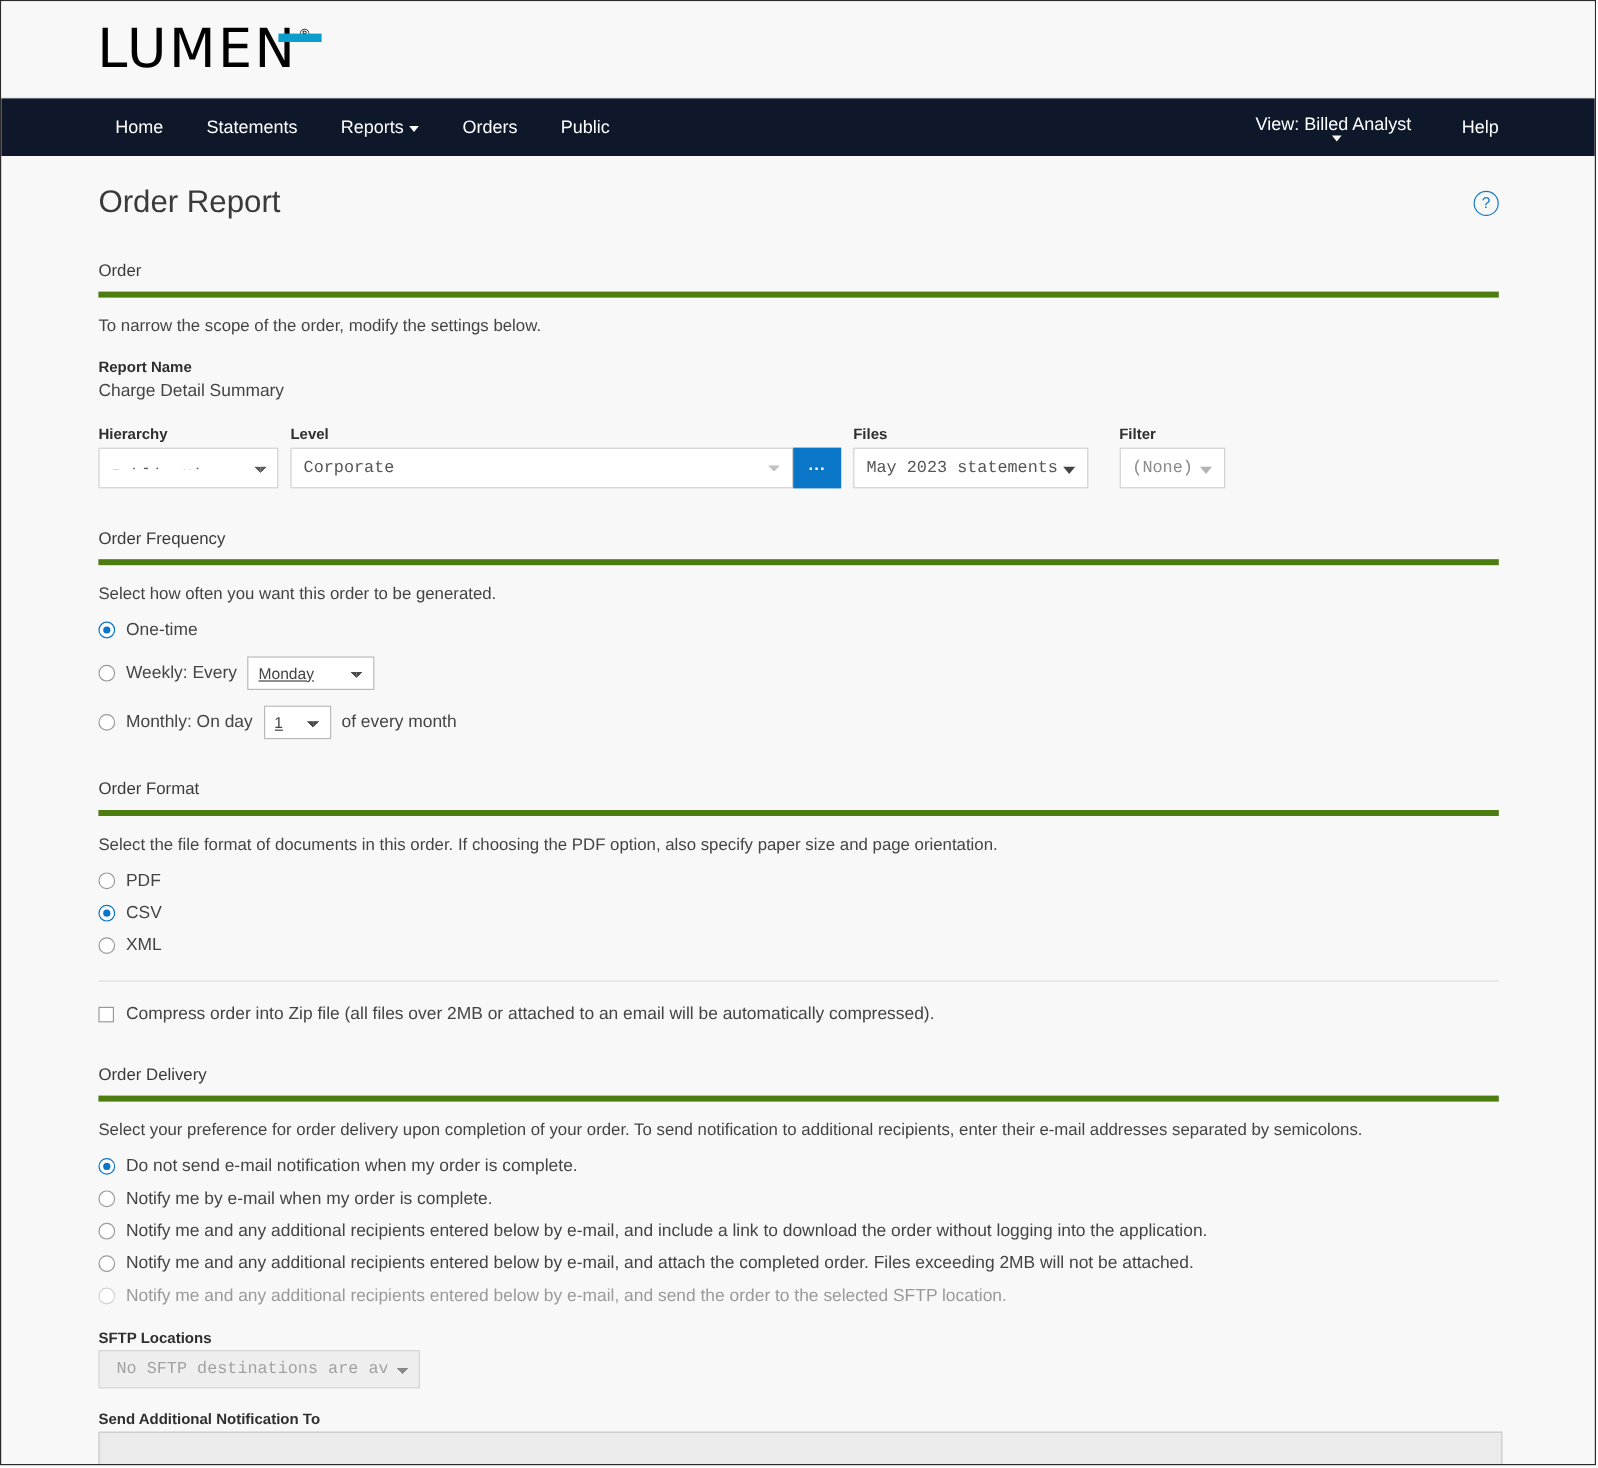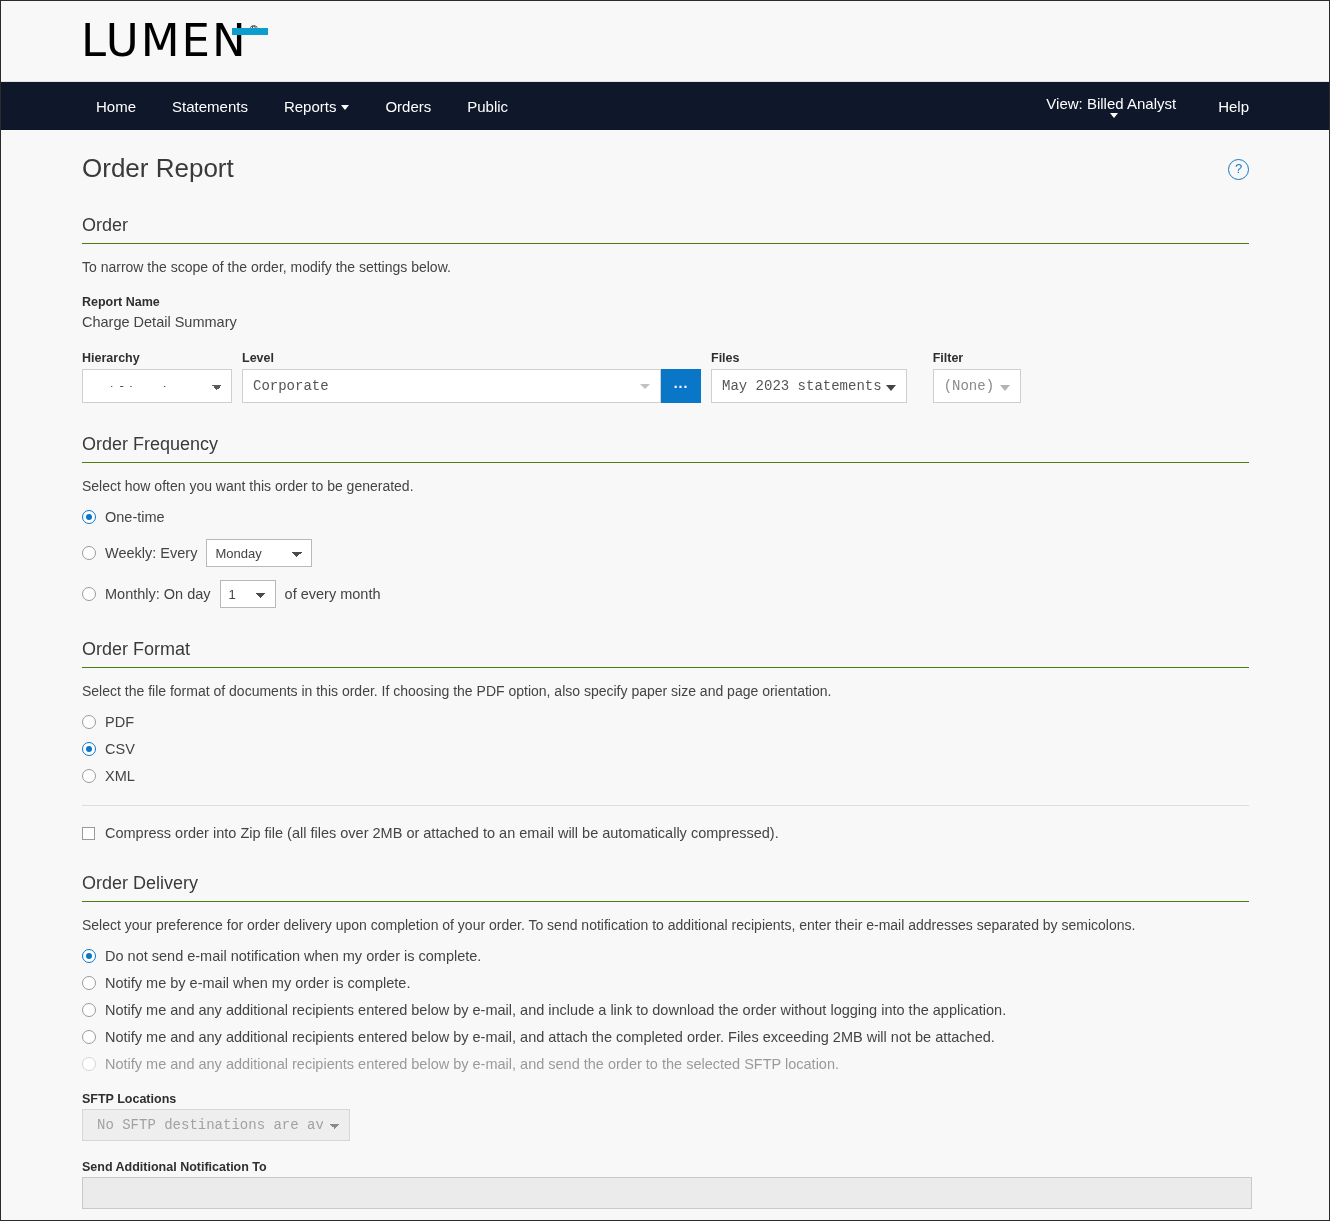--- a/index.html
+++ b/index.html
@@ -122,26 +122,26 @@
     border-radius: 50%;
     color: #1279c6;
     font-size: 13px;
     line-height: 18px;
     text-align: center;
     cursor: pointer;
     margin-top: 7px;
     font-family: "Liberation Sans", sans-serif;
   }
   h2.section-title {
-    font-size: 18px;
+    font-size: 14px;
     font-weight: 400;
     color: #3a3a3a;
     margin: 30px 0 0 0;
     padding-bottom: 7px;
-    border-bottom: 1px solid #4d7c0f;
+    border-bottom: 5px solid #4d7c0f;
     line-height: 22px;
   }
   .section-desc {
     font-size: 14px;
     color: #444;
     margin: 14px 0 0 0;
     line-height: 18px;
   }
   .field-label {
     font-size: 12.5px;
@@ -289,20 +289,21 @@
     color: #444;
     -webkit-appearance: none;
     appearance: none;
     padding: 0 8px 0 8px;
     font-family: "Liberation Sans", sans-serif;
     cursor: pointer;
     background-image: linear-gradient(45deg, transparent 50%, #4a4a4a 50%), linear-gradient(135deg, #4a4a4a 50%, transparent 50%);
     background-position: calc(100% - 14px) 12px, calc(100% - 9px) 12px;
     background-size: 5px 5px, 5px 5px;
     background-repeat: no-repeat;
+    text-decoration: underline;
   }
   .weekday-select { width: 106px; }
   .day-select { width: 56px; }
 
   .divider {
     border-top: 1px solid #dedede;
     margin-top: 20px;
   }
 
   

